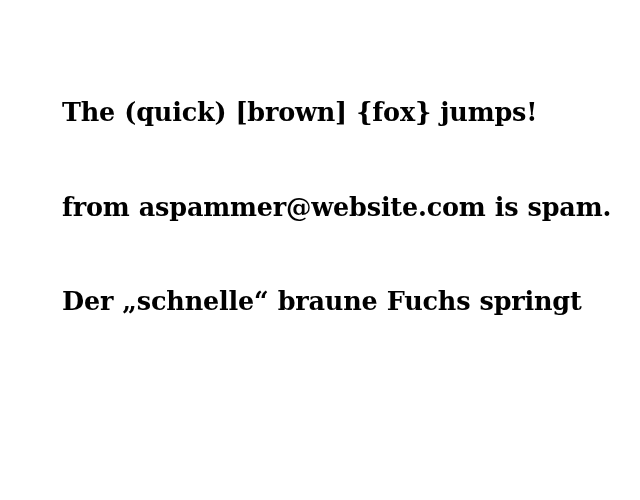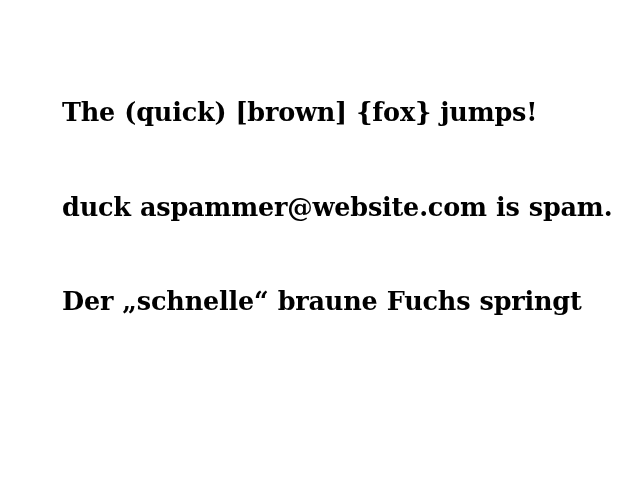--- a/index.html
+++ b/index.html
@@ -34,21 +34,21 @@
     display: block;
     white-space: pre;
   }
 </style>
 </head>
 <body>
 
 <div class="page">
   <div class="specimen">
     <span class="line">The (quick) [brown] {fox} jumps!</span>
-    <span class="line">duck aspammer@website.com is spam.</span>
+    <span class="line">from aspammer@website.com is spam.</span>
     <span class="line">Der „schnelle“ braune Fuchs springt</span>
     
     
     
     
     
     
     
   </div>
 </div>

